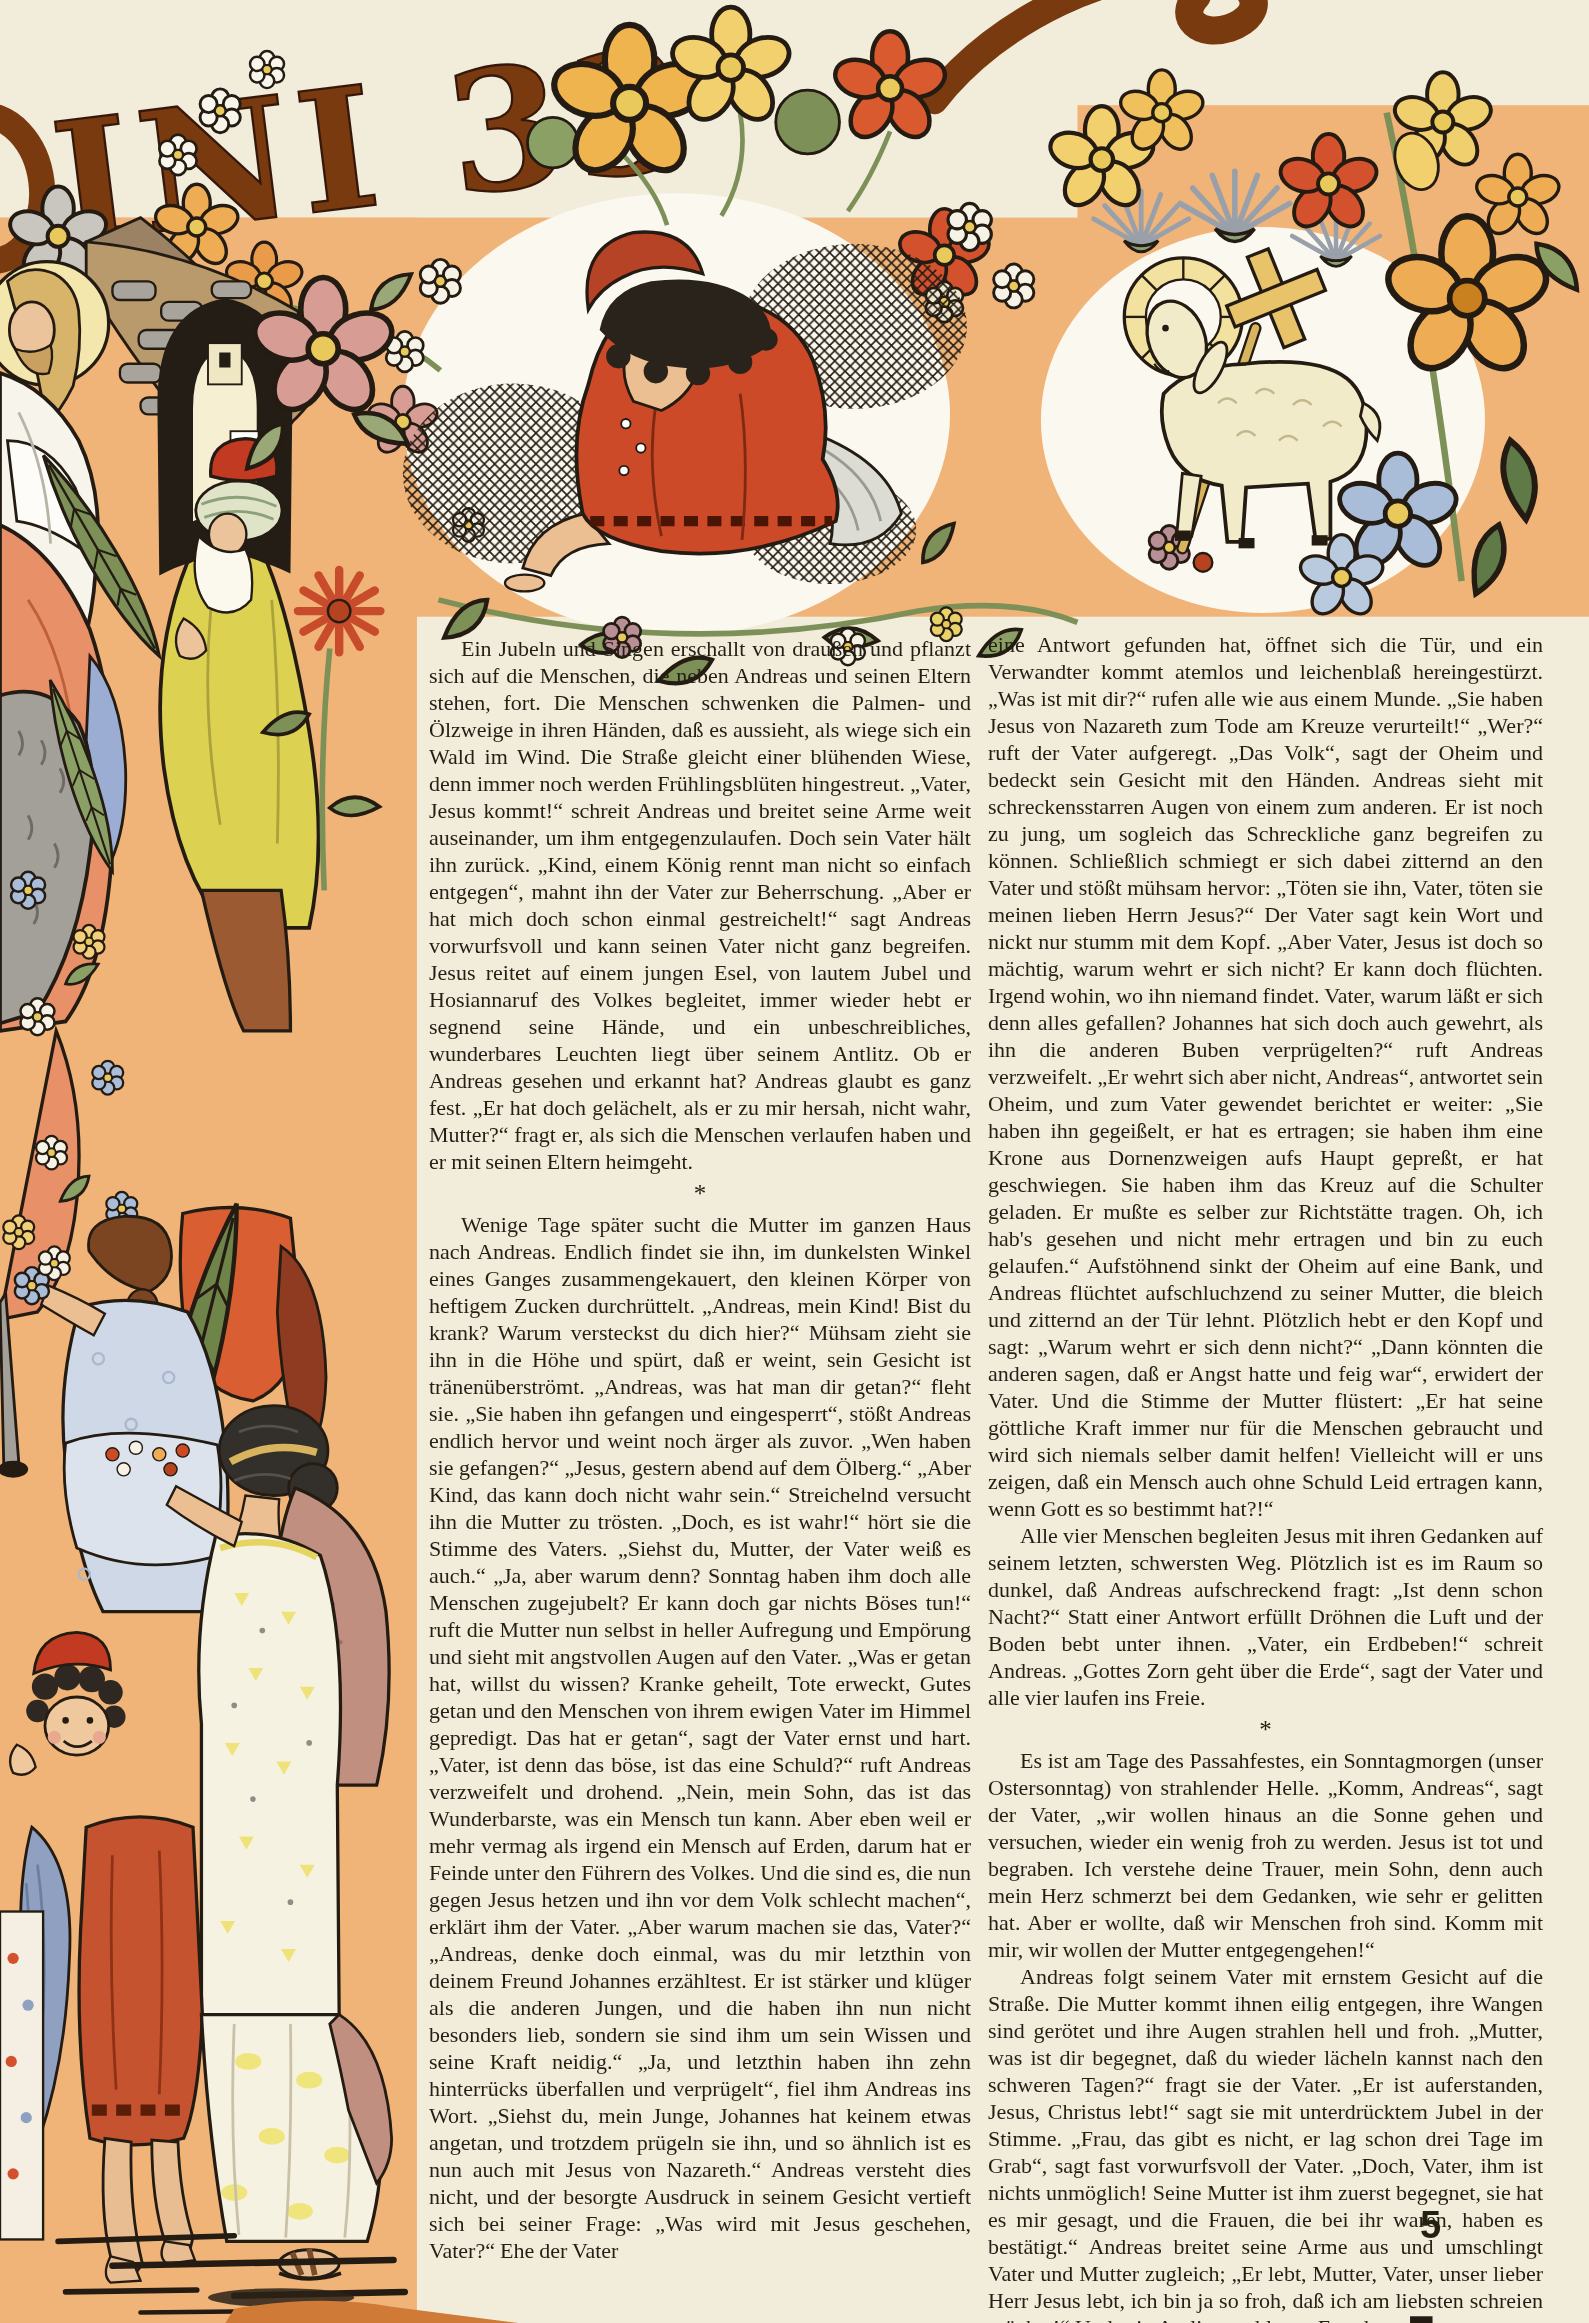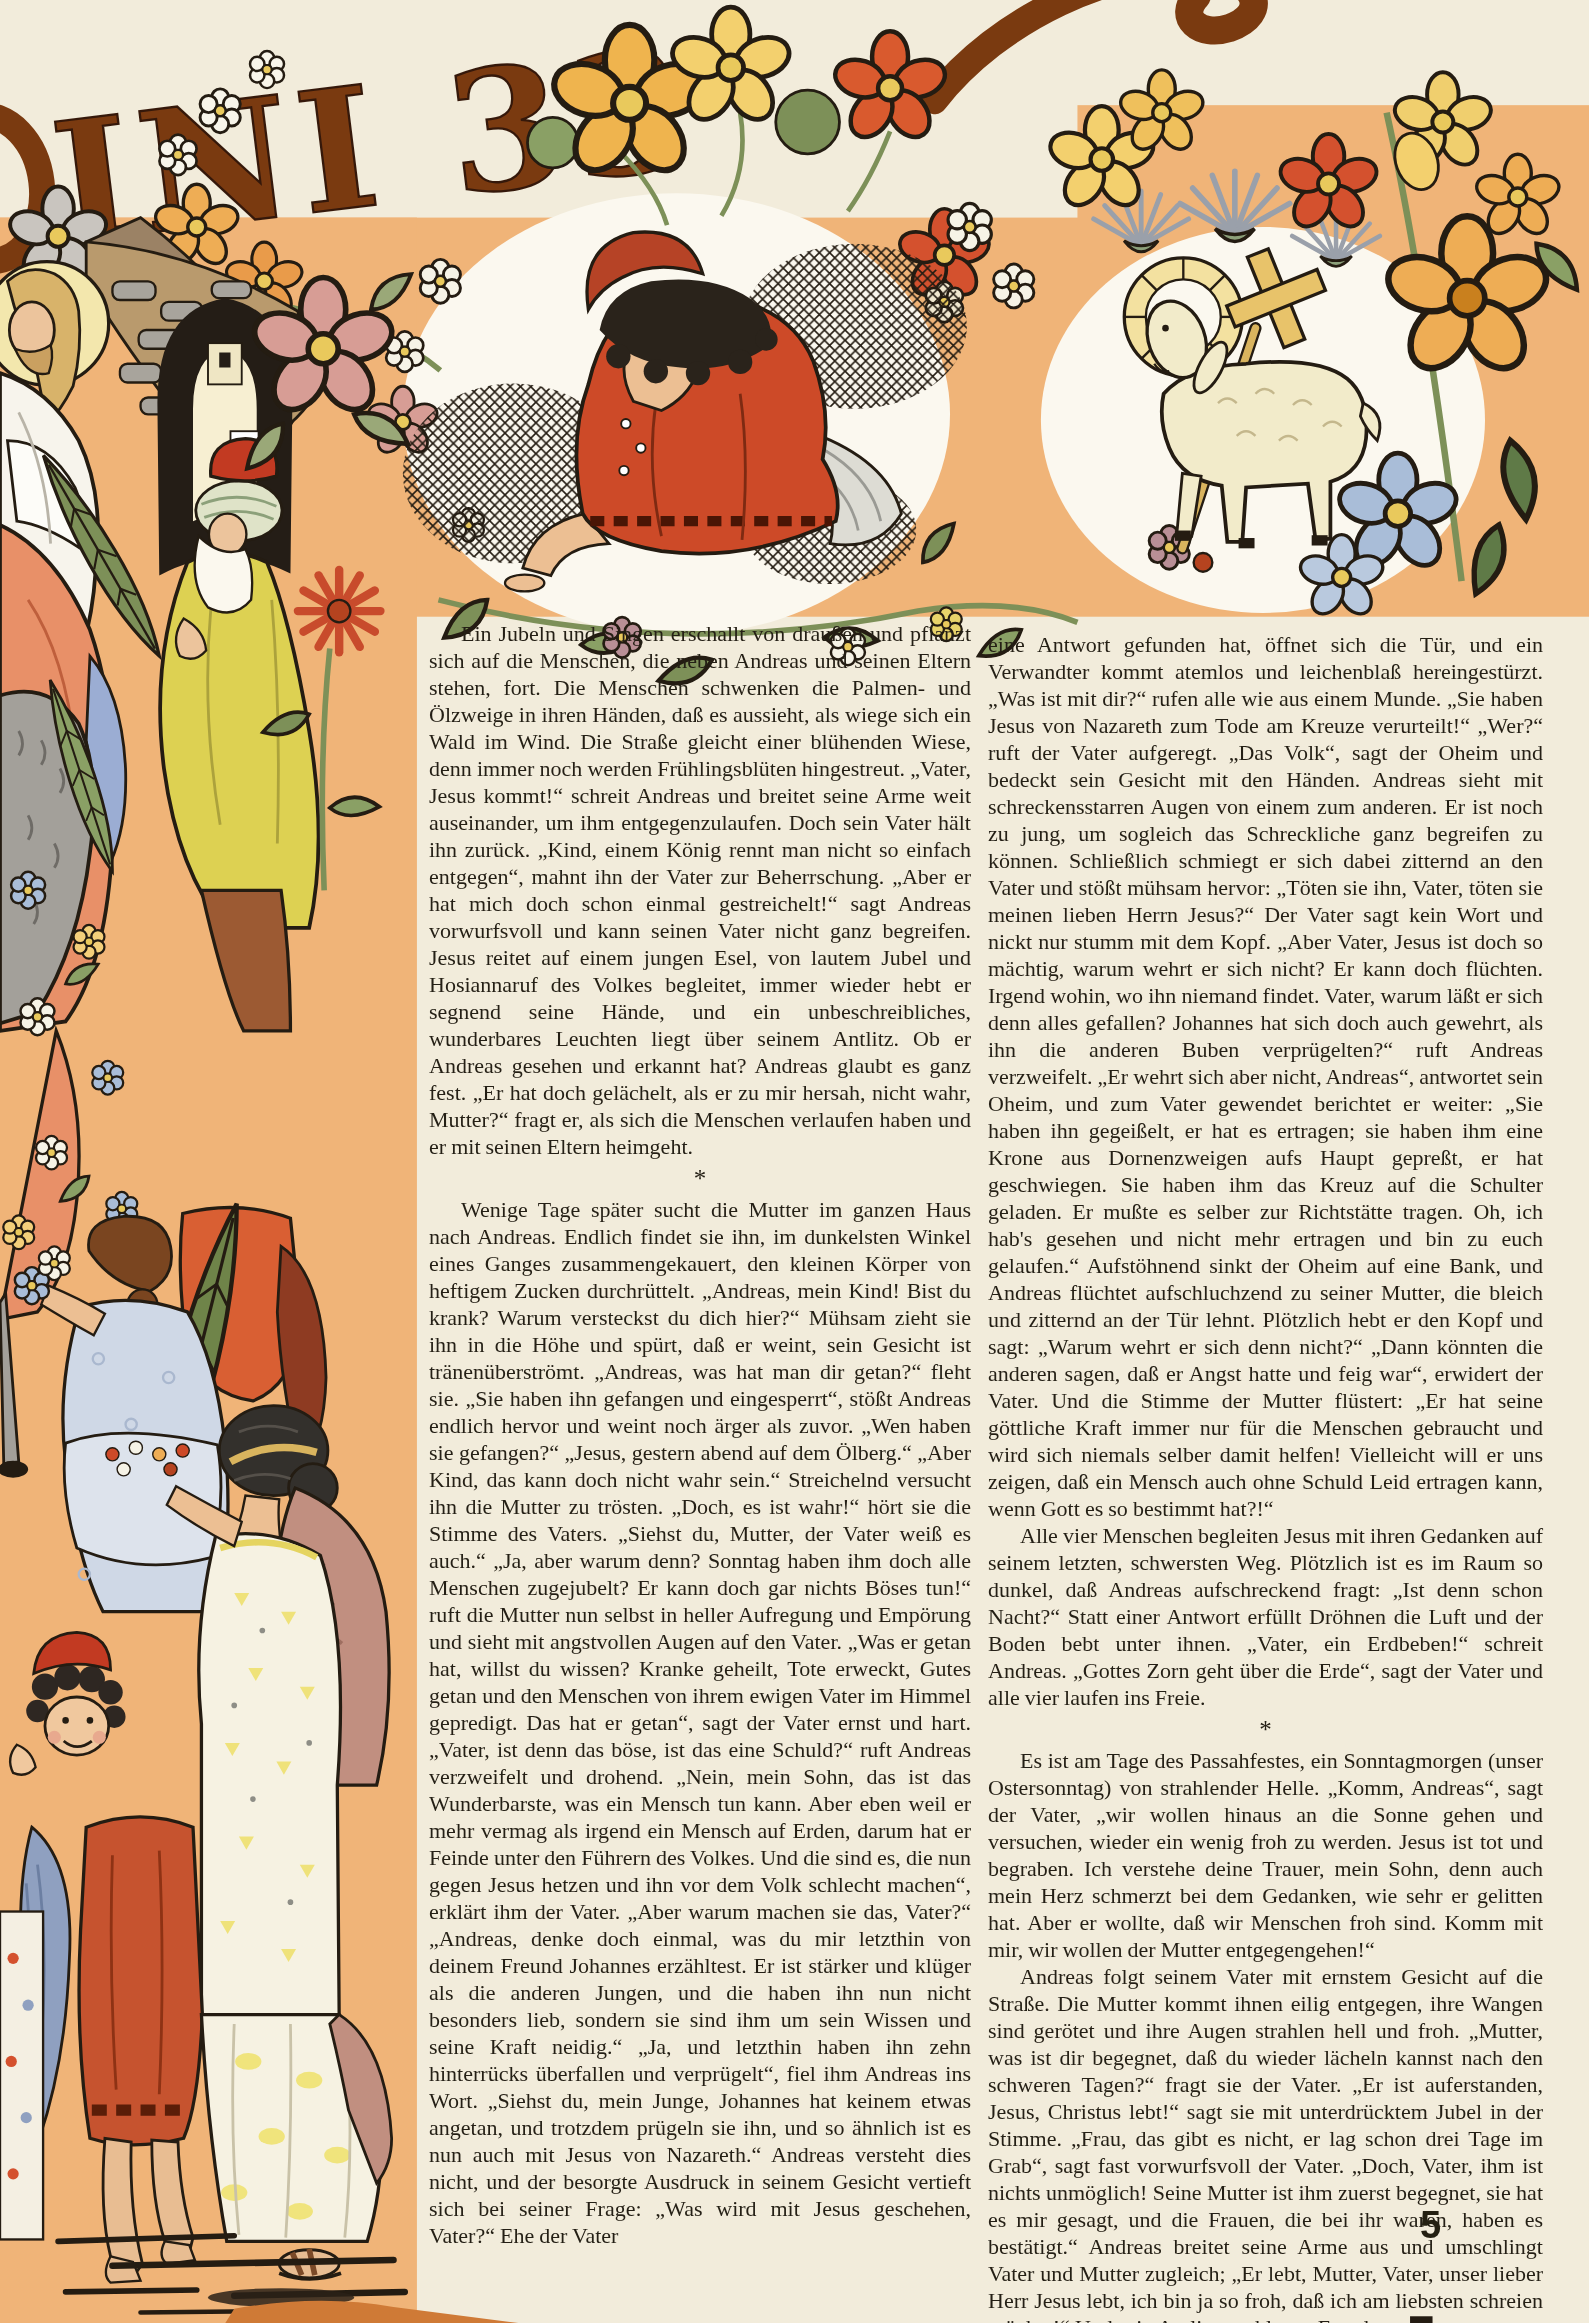--- a/index.html
+++ b/index.html
@@ -15,21 +15,21 @@
   .col{
     position:absolute;
     color:#241f15;
     font-size:22px;
     line-height:27px;
     text-align:justify;
     hyphens:auto;
     -webkit-hyphens:auto;
     word-spacing:-0.02em;
   }
-  .col-left{left:429px;top:620px;width:542px;}
+  .col-left{left:429px;top:635px;width:542px;}
   .col-right{left:988px;top:631px;width:555px;}
   p.para{margin:0;padding:0;}
   .indent{text-indent:32px;}
   .separator{
     text-align:center;
     font-size:25px;
     line-height:30px;
     margin:3.7px 0 1.9px 0;
     color:#241f15;
   }

